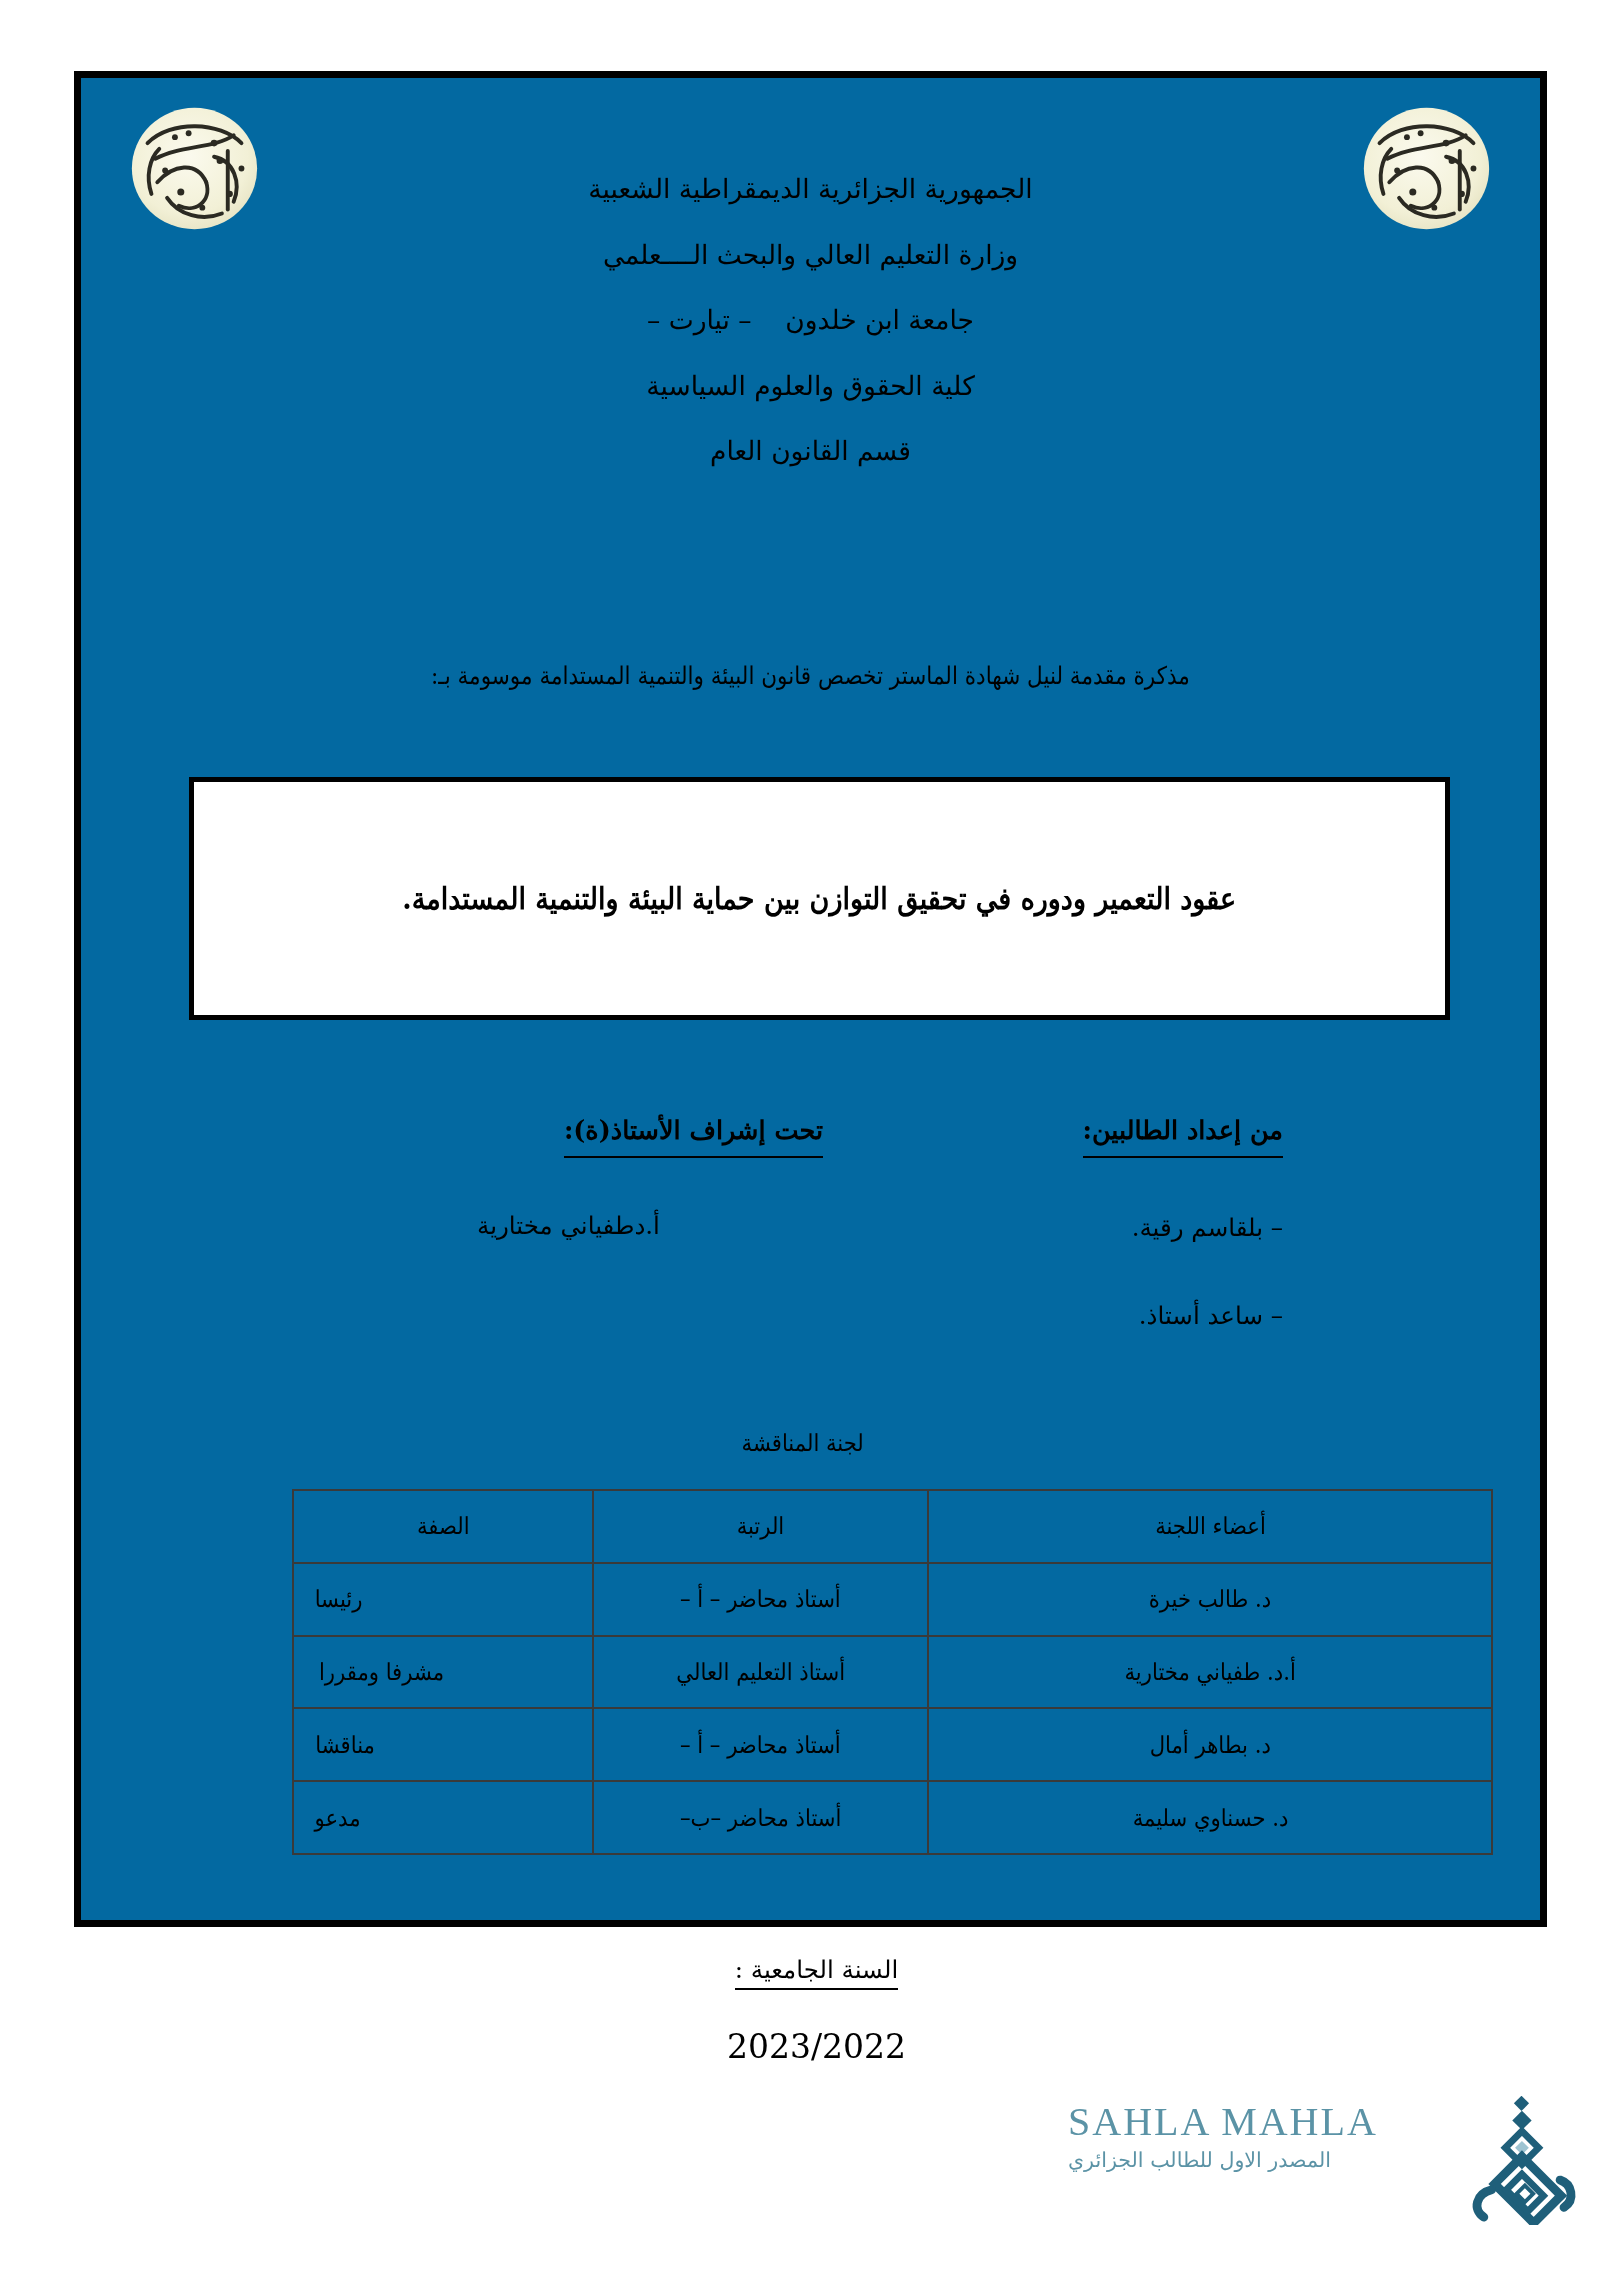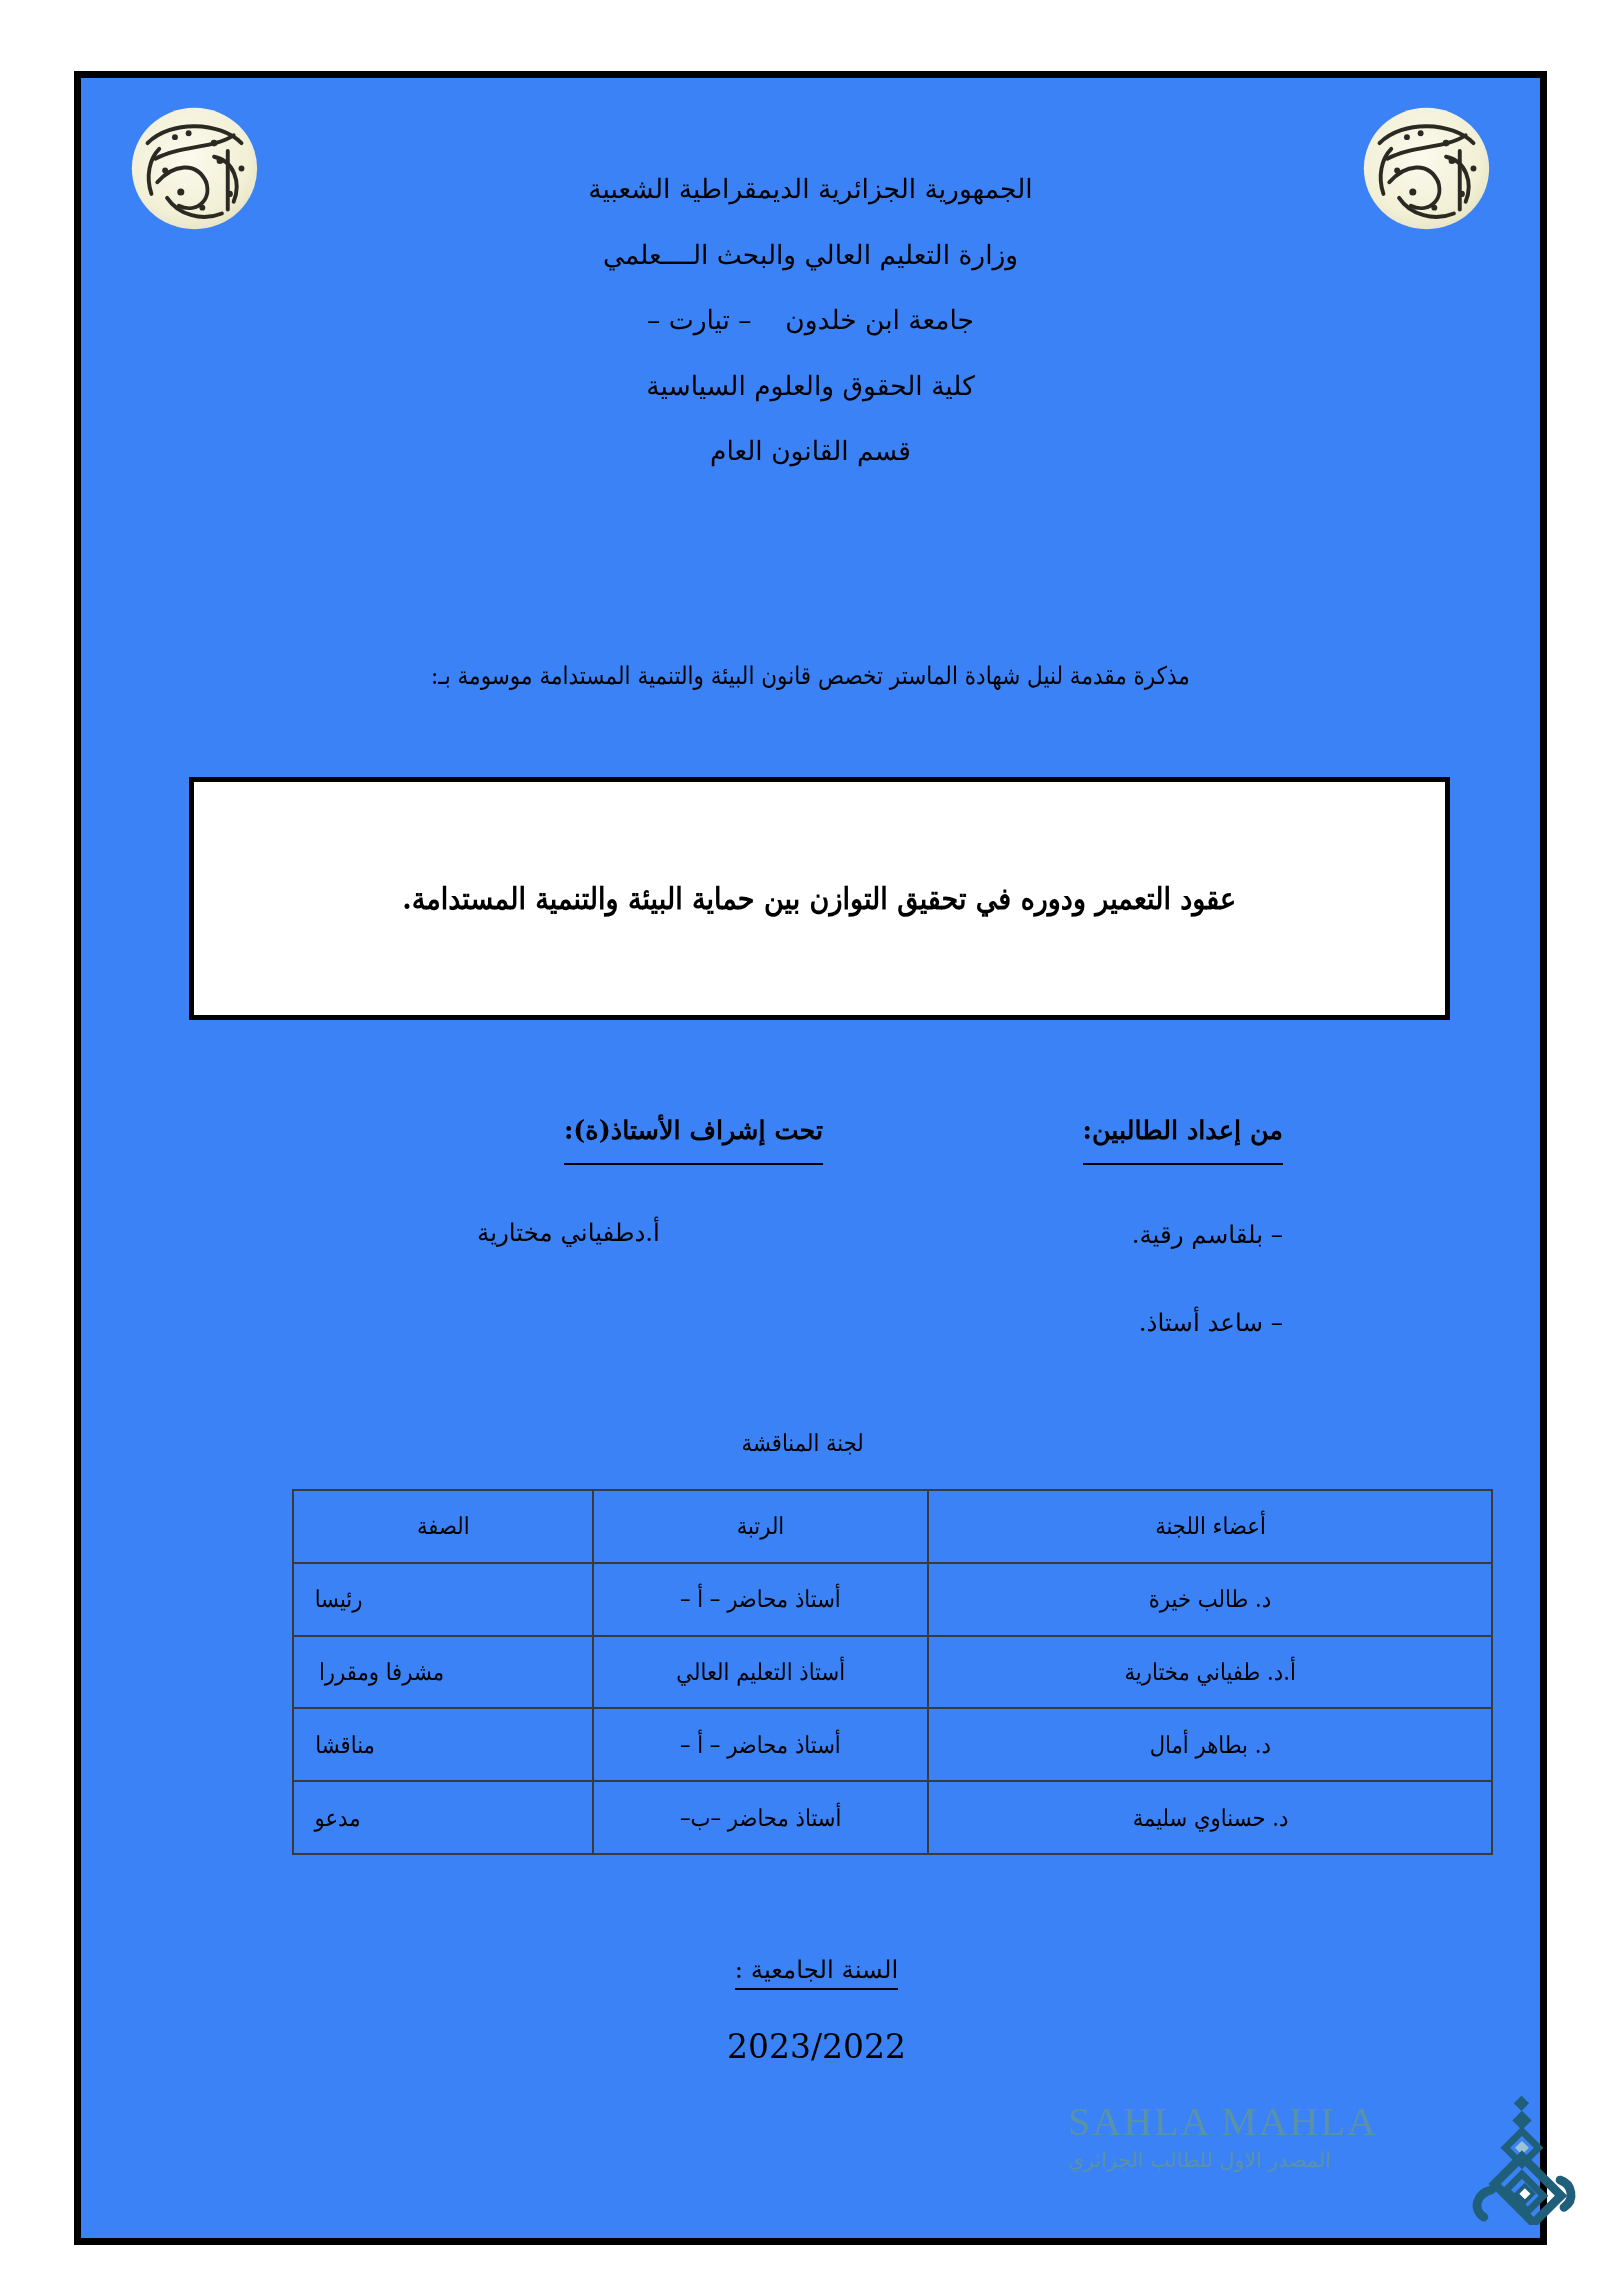--- a/index.html
+++ b/index.html
@@ -15,24 +15,24 @@
     font-family: "DejaVu Sans", "Liberation Sans", sans-serif;
     overflow: hidden;
   }
 
   
   #page-frame {
     position: absolute;
     left: 74px;
     top: 71px;
     width: 1473px;
-    height: 2174px;
+    height: 1856px;
     border: 7.8px solid #000000;
     box-sizing: border-box;
-    background: #3b82f6;
+    background: #0369a1;
   }
 
   
   .univ-logo {
     position: absolute;
     width: 165px;
     height: 137px;
     top: 21.6px;
   }
   .univ-logo.right { right: 31px; }
@@ -110,21 +110,21 @@
     color: #000000;
   }
   #students-col { right: 167px; width: 421px; text-align: right; }
   #supervisor-col { right: 627px; width: 470px; text-align: right; }
 
   .auth-heading {
     font-size: 25.5px;
     font-weight: bold;
     display: inline-block;
     border-bottom: 2.9px solid #000000;
-    padding-bottom: 18px;
+    padding-bottom: 11px;
     margin: 0;
     white-space: nowrap;
   }
   .auth-entry {
     font-size: 24.5px;
     font-weight: normal;
     margin: 0;
     white-space: nowrap;
   }
   #students-col .auth-entry { margin-top: 55px; }

